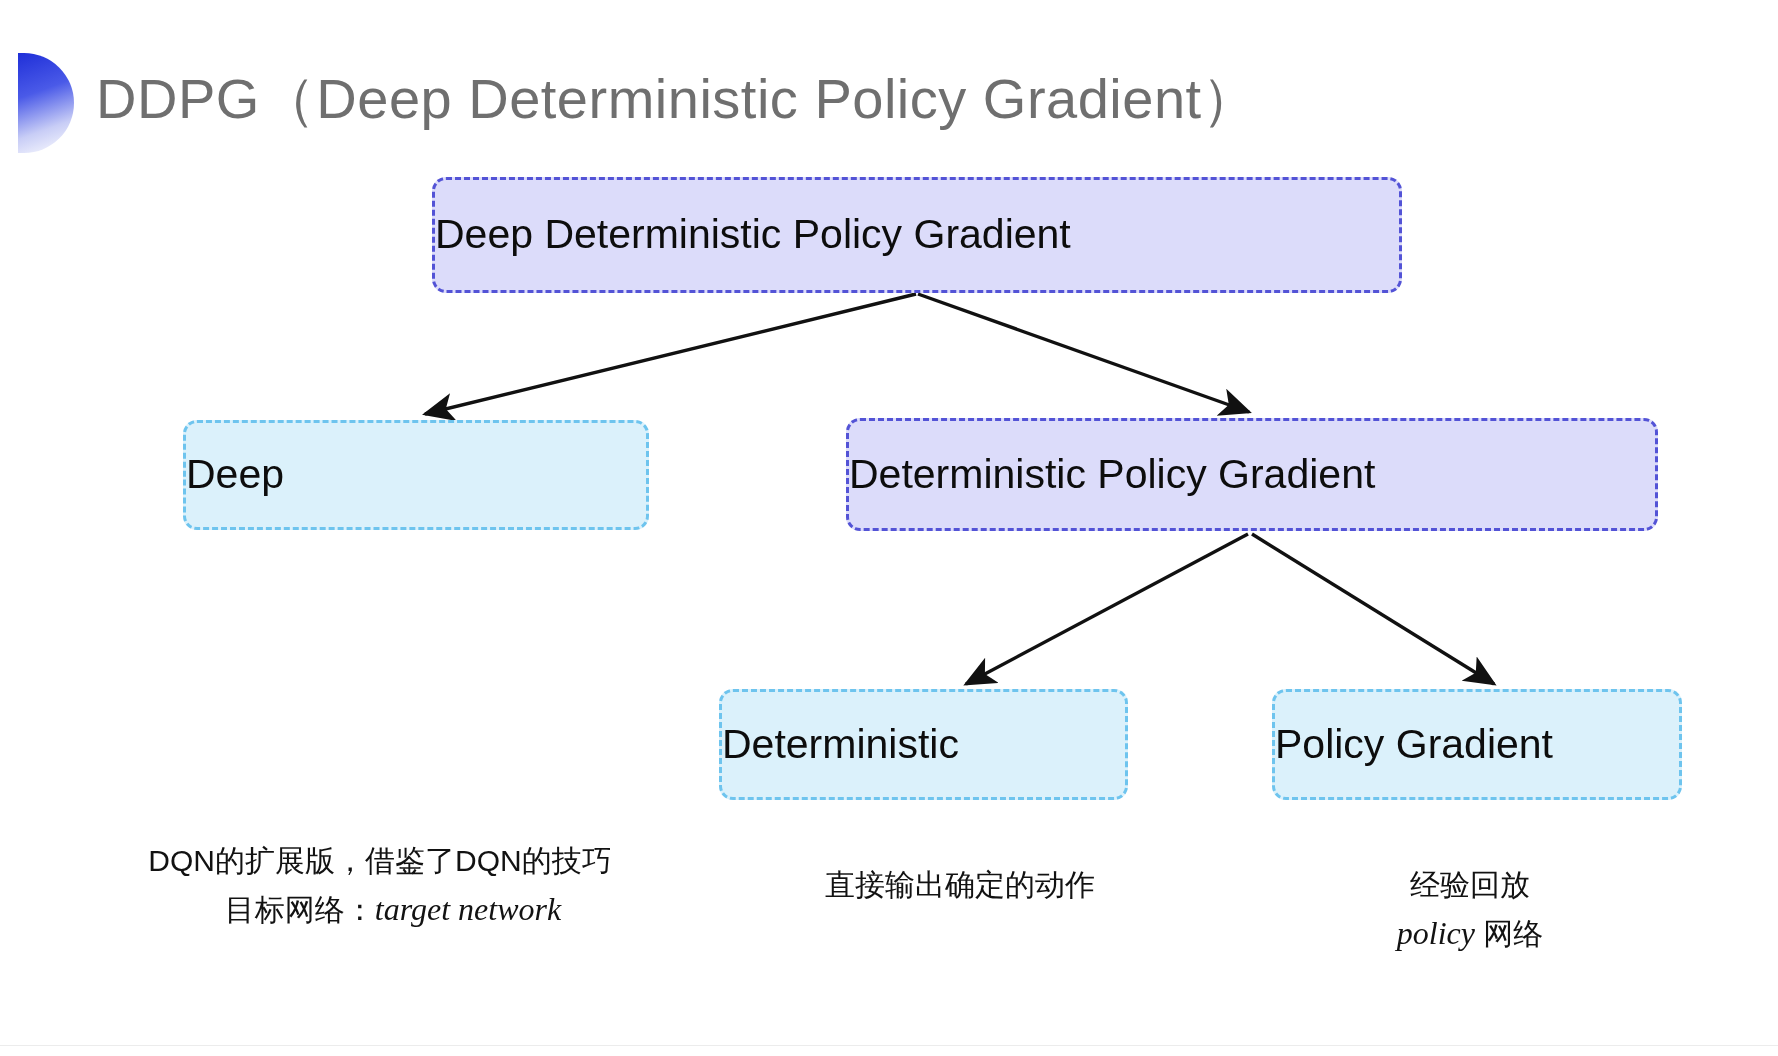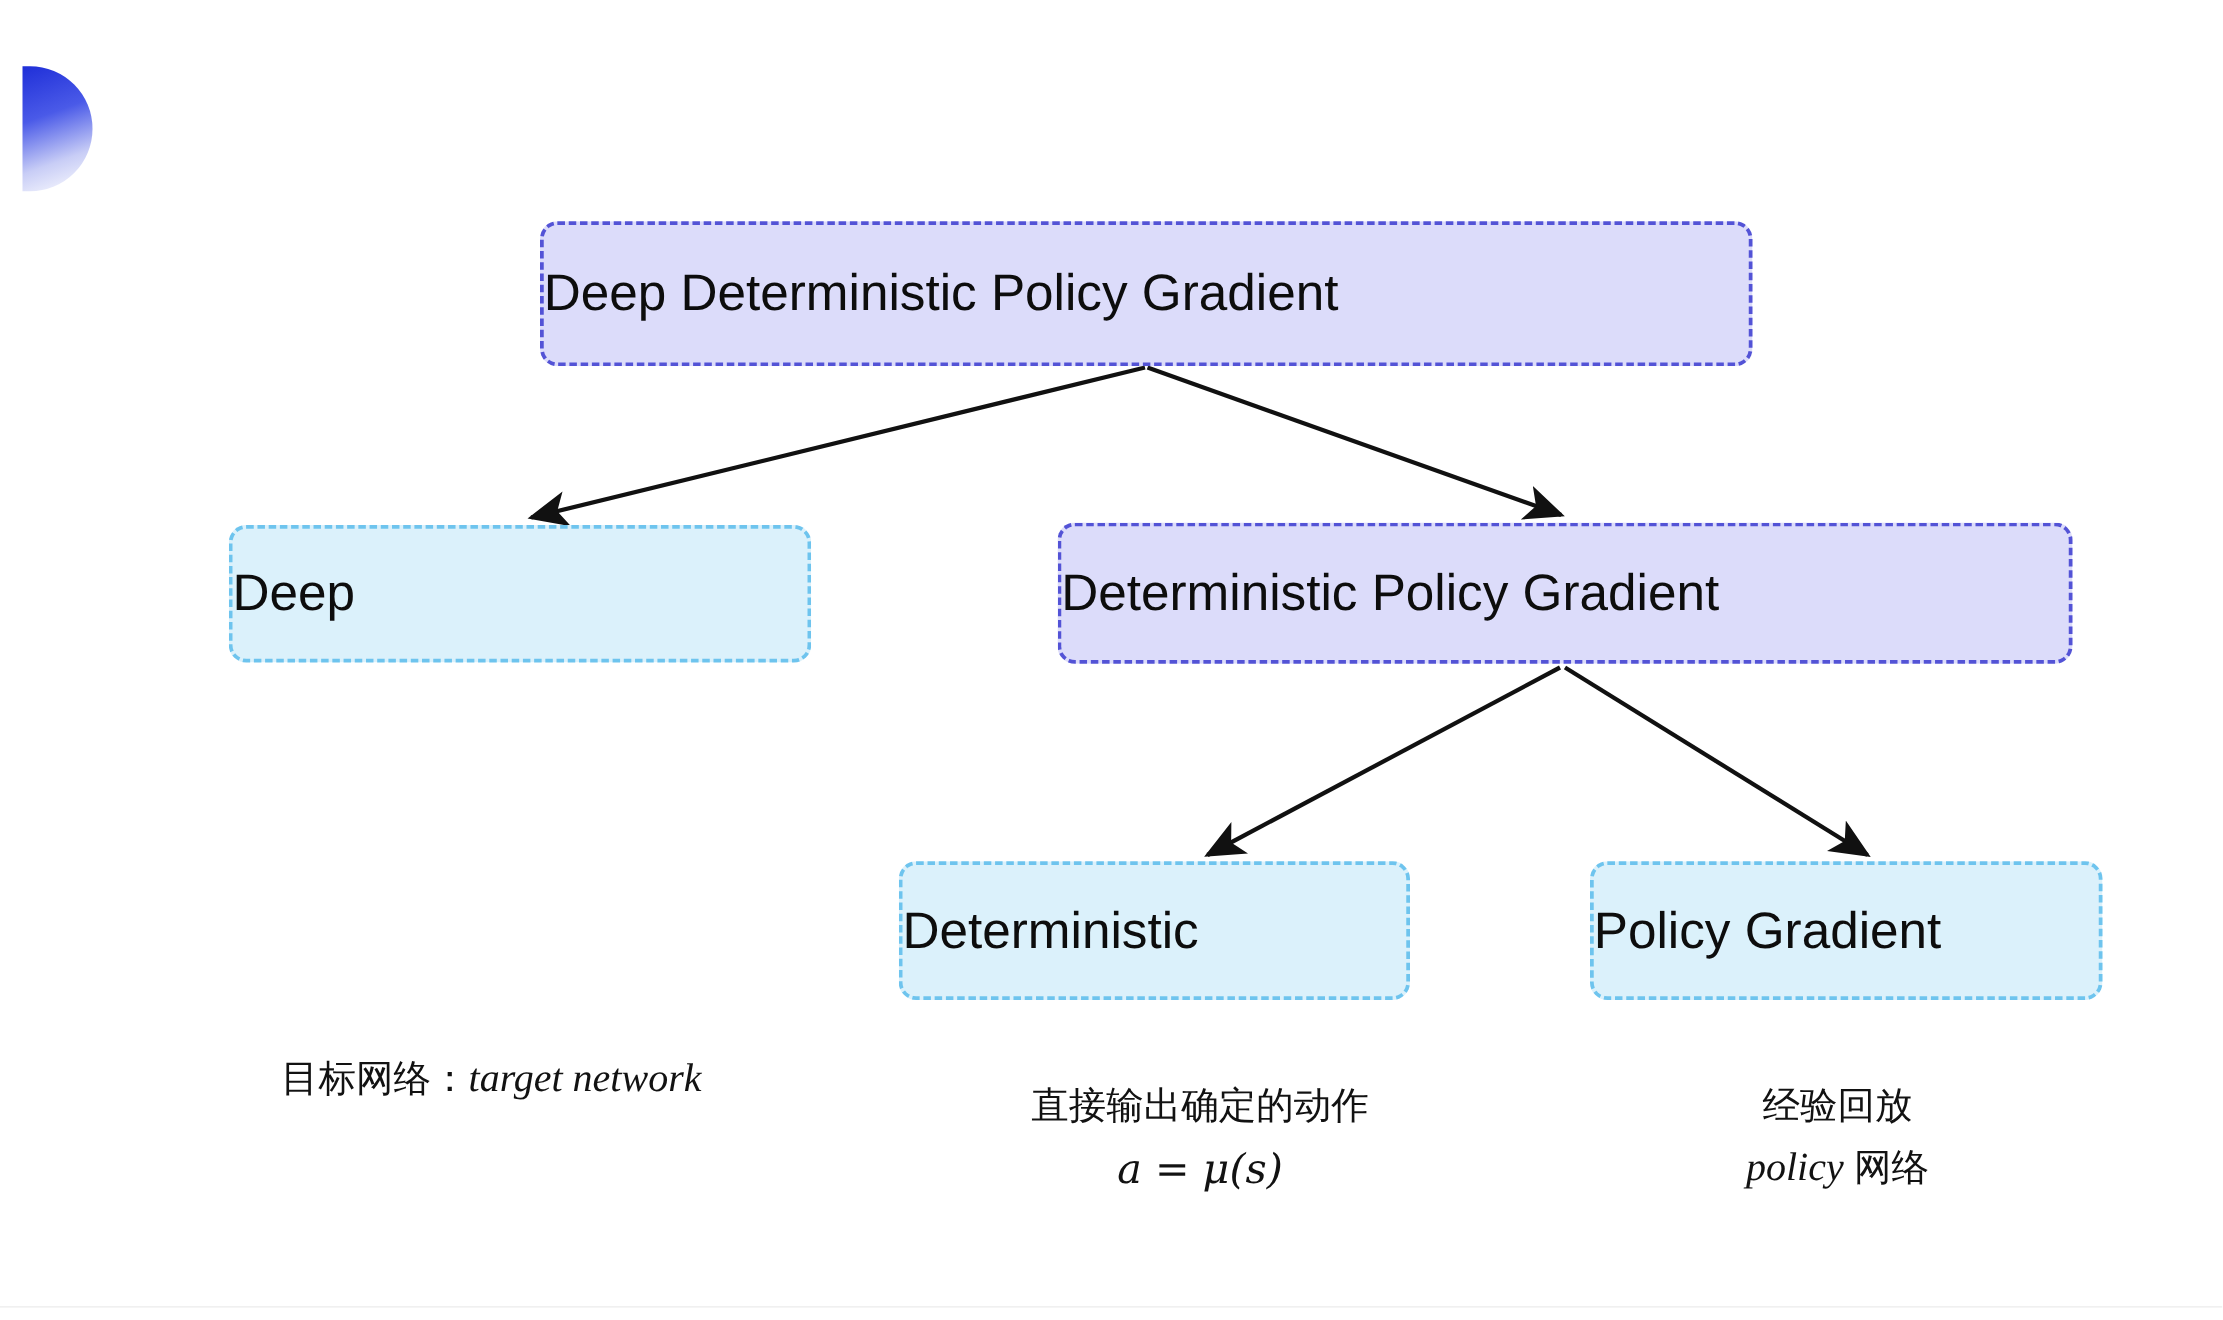--- a/index.html
+++ b/index.html
@@ -119,20 +119,21 @@
 
   #caption-det   { left: 760px; top: 862px; width: 400px; }
   #caption-pg    { left: 1290px; top: 862px; width: 360px; }
 </style>
 </head>
 <body>
 
 <div id="slide">
 
   <div class="title-bullet"></div>
+  <div class="slide-title">DDPG（Deep Deterministic Policy Gradient）</div>
 
   <svg id="arrow-layer" viewBox="0 0 1778 1056" xmlns="http://www.w3.org/2000/svg">
     <defs>
       <marker id="ah" markerWidth="11" markerHeight="11" refX="8.6" refY="4.2" orient="auto" markerUnits="strokeWidth">
         <path d="M0,0 L9.5,4.2 L0,8.4 L2.3,4.2 Z" fill="#111111"></path>
       </marker>
     </defs>
     <g stroke="#111111" stroke-width="3.4" fill="none">
       <line x1="916" y1="294" x2="425" y2="414" marker-end="url(#ah)"></line>
       <line x1="918" y1="294" x2="1249" y2="412" marker-end="url(#ah)"></line>
@@ -155,26 +156,26 @@
 
   <div id="node-det" class="node blue">
     <span>Deterministic</span>
   </div>
 
   <div id="node-pg" class="node blue">
     <span>Policy Gradient</span>
   </div>
 
   <div id="caption-deep" class="caption">
+    <div class="line">DQN的扩展版，借鉴了DQN的技巧</div>
     <div class="line indent"><span>目标网络：</span><span class="ital">target network</span></div>
   </div>
 
   <div id="caption-det" class="caption">
     <div class="line">直接输出确定的动作</div>
-    <div class="line math">a = μ(s)</div>
   </div>
 
   <div id="caption-pg" class="caption">
     <div class="line">经验回放</div>
     <div class="line"><span class="ital">policy</span><span> 网络</span></div>
   </div>
 
   <div class="slide-bottom-edge"></div>
 </div>
 

